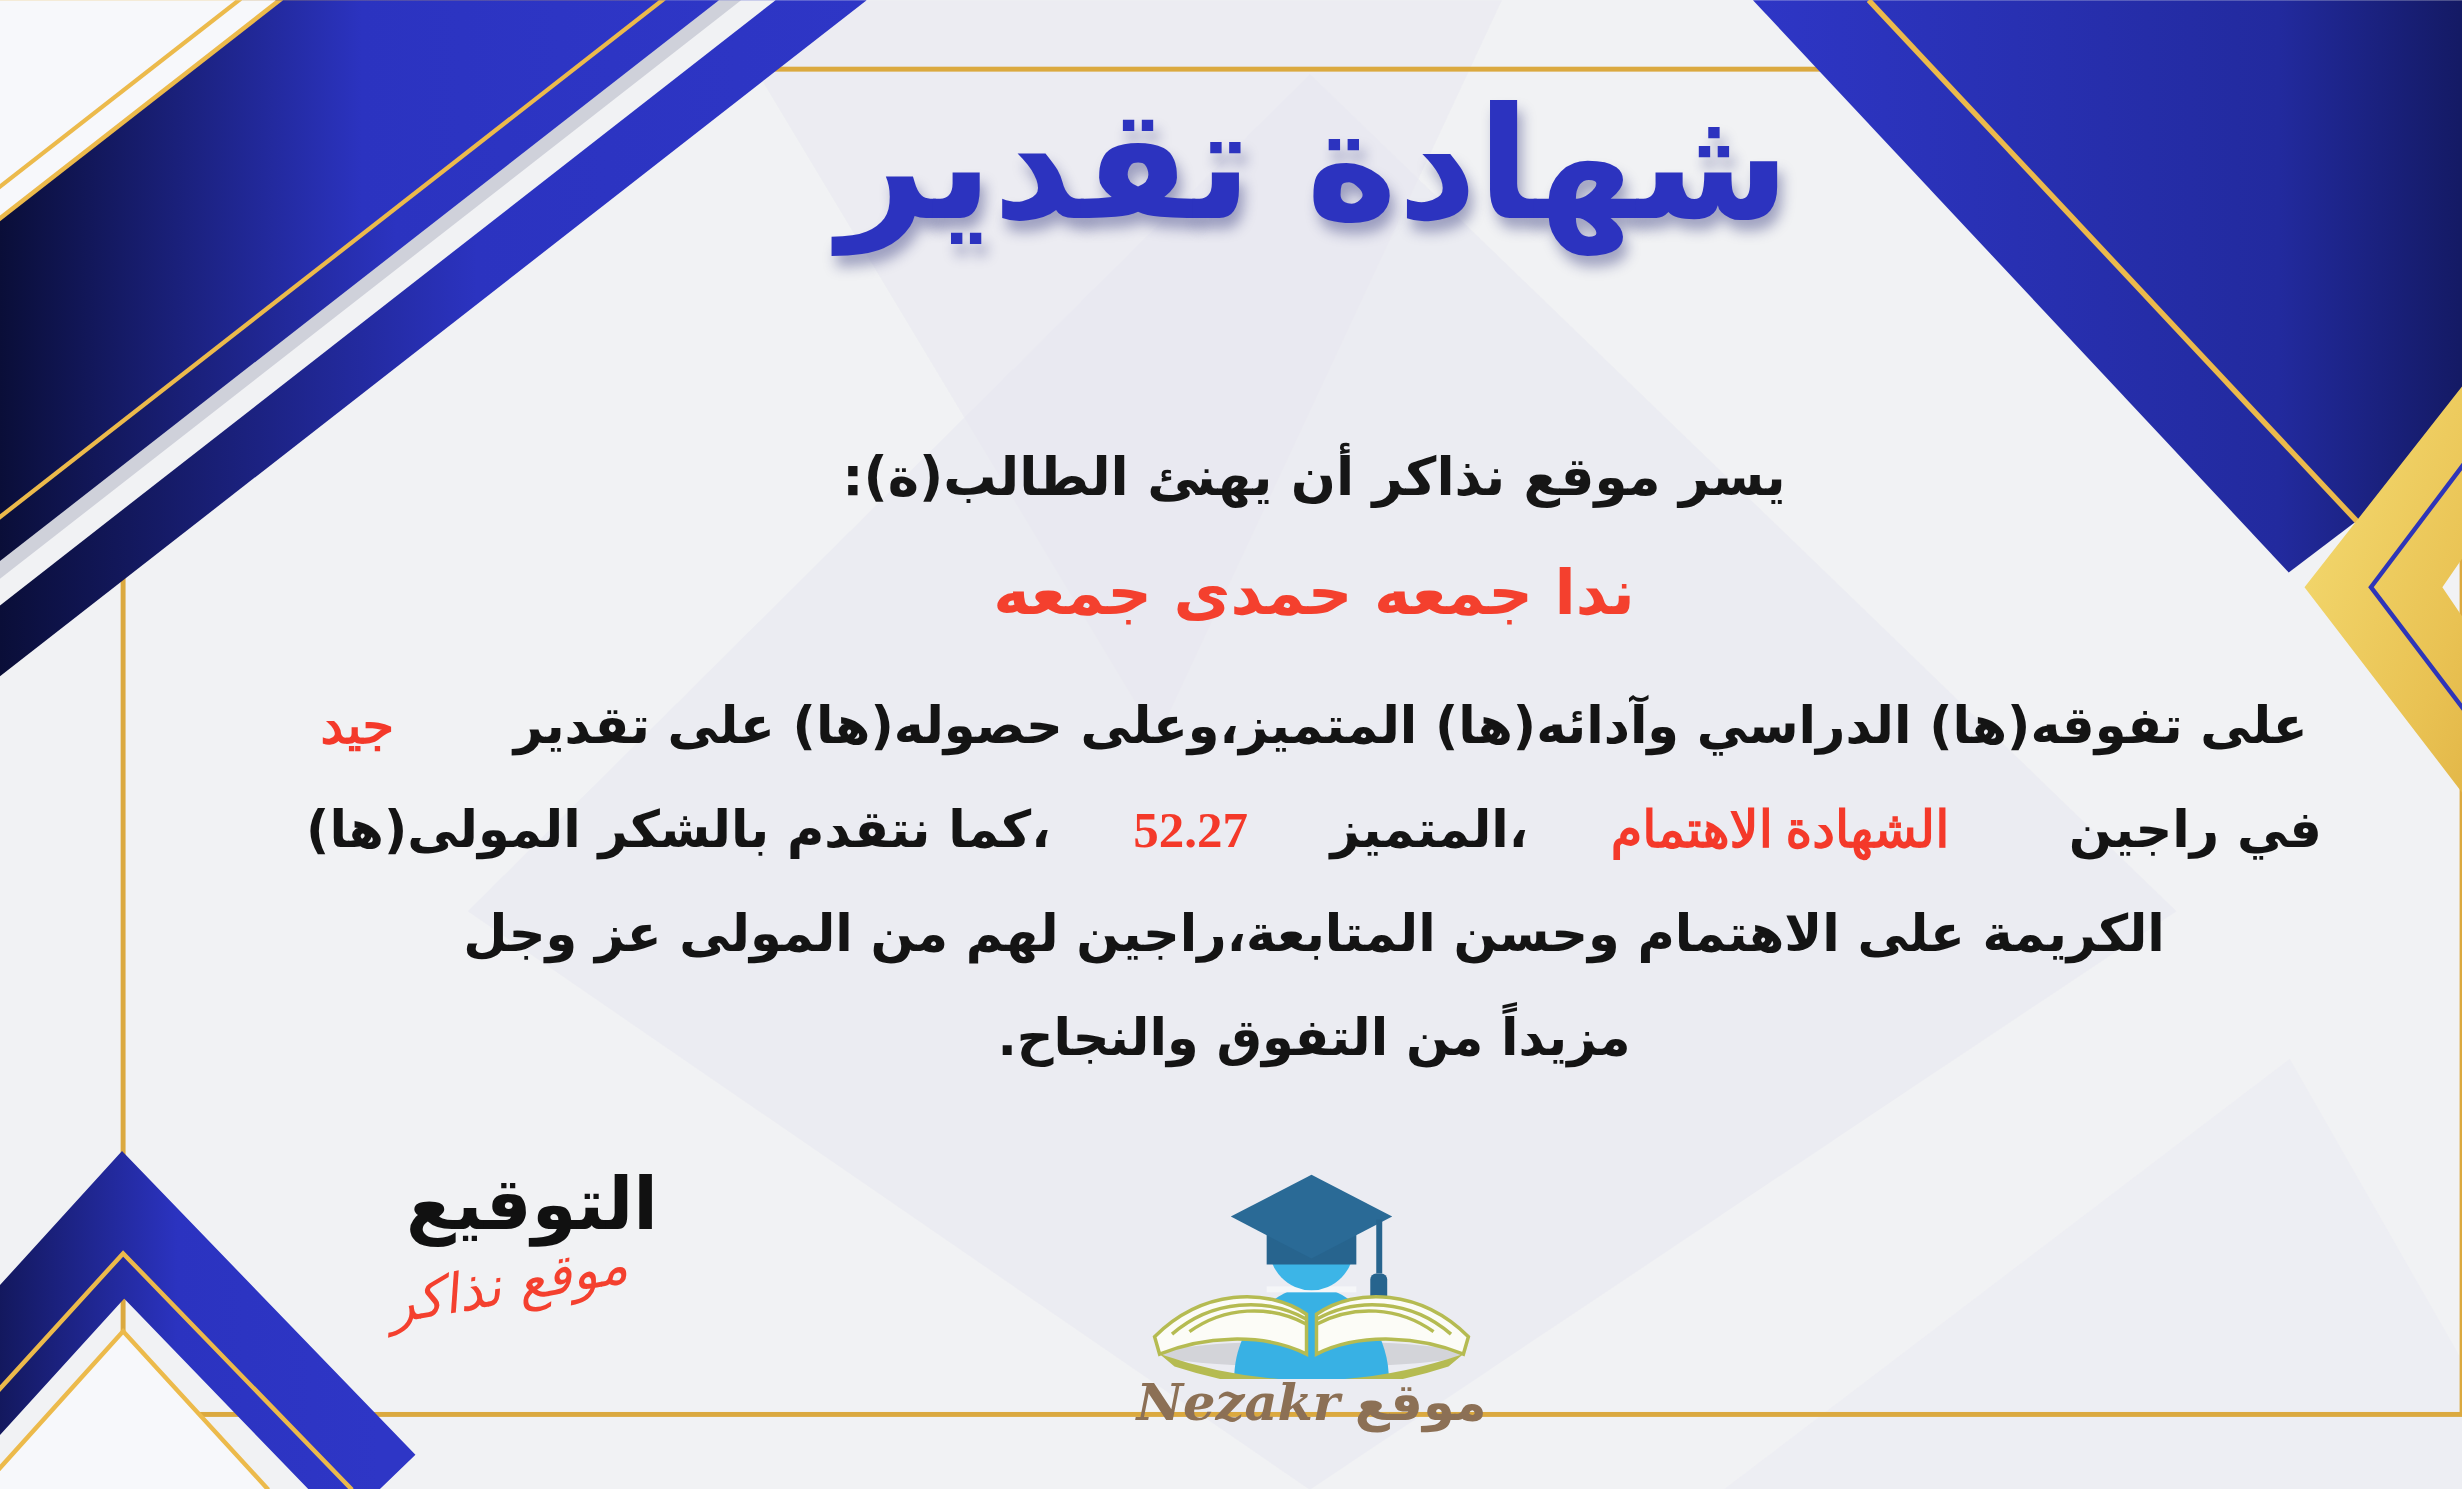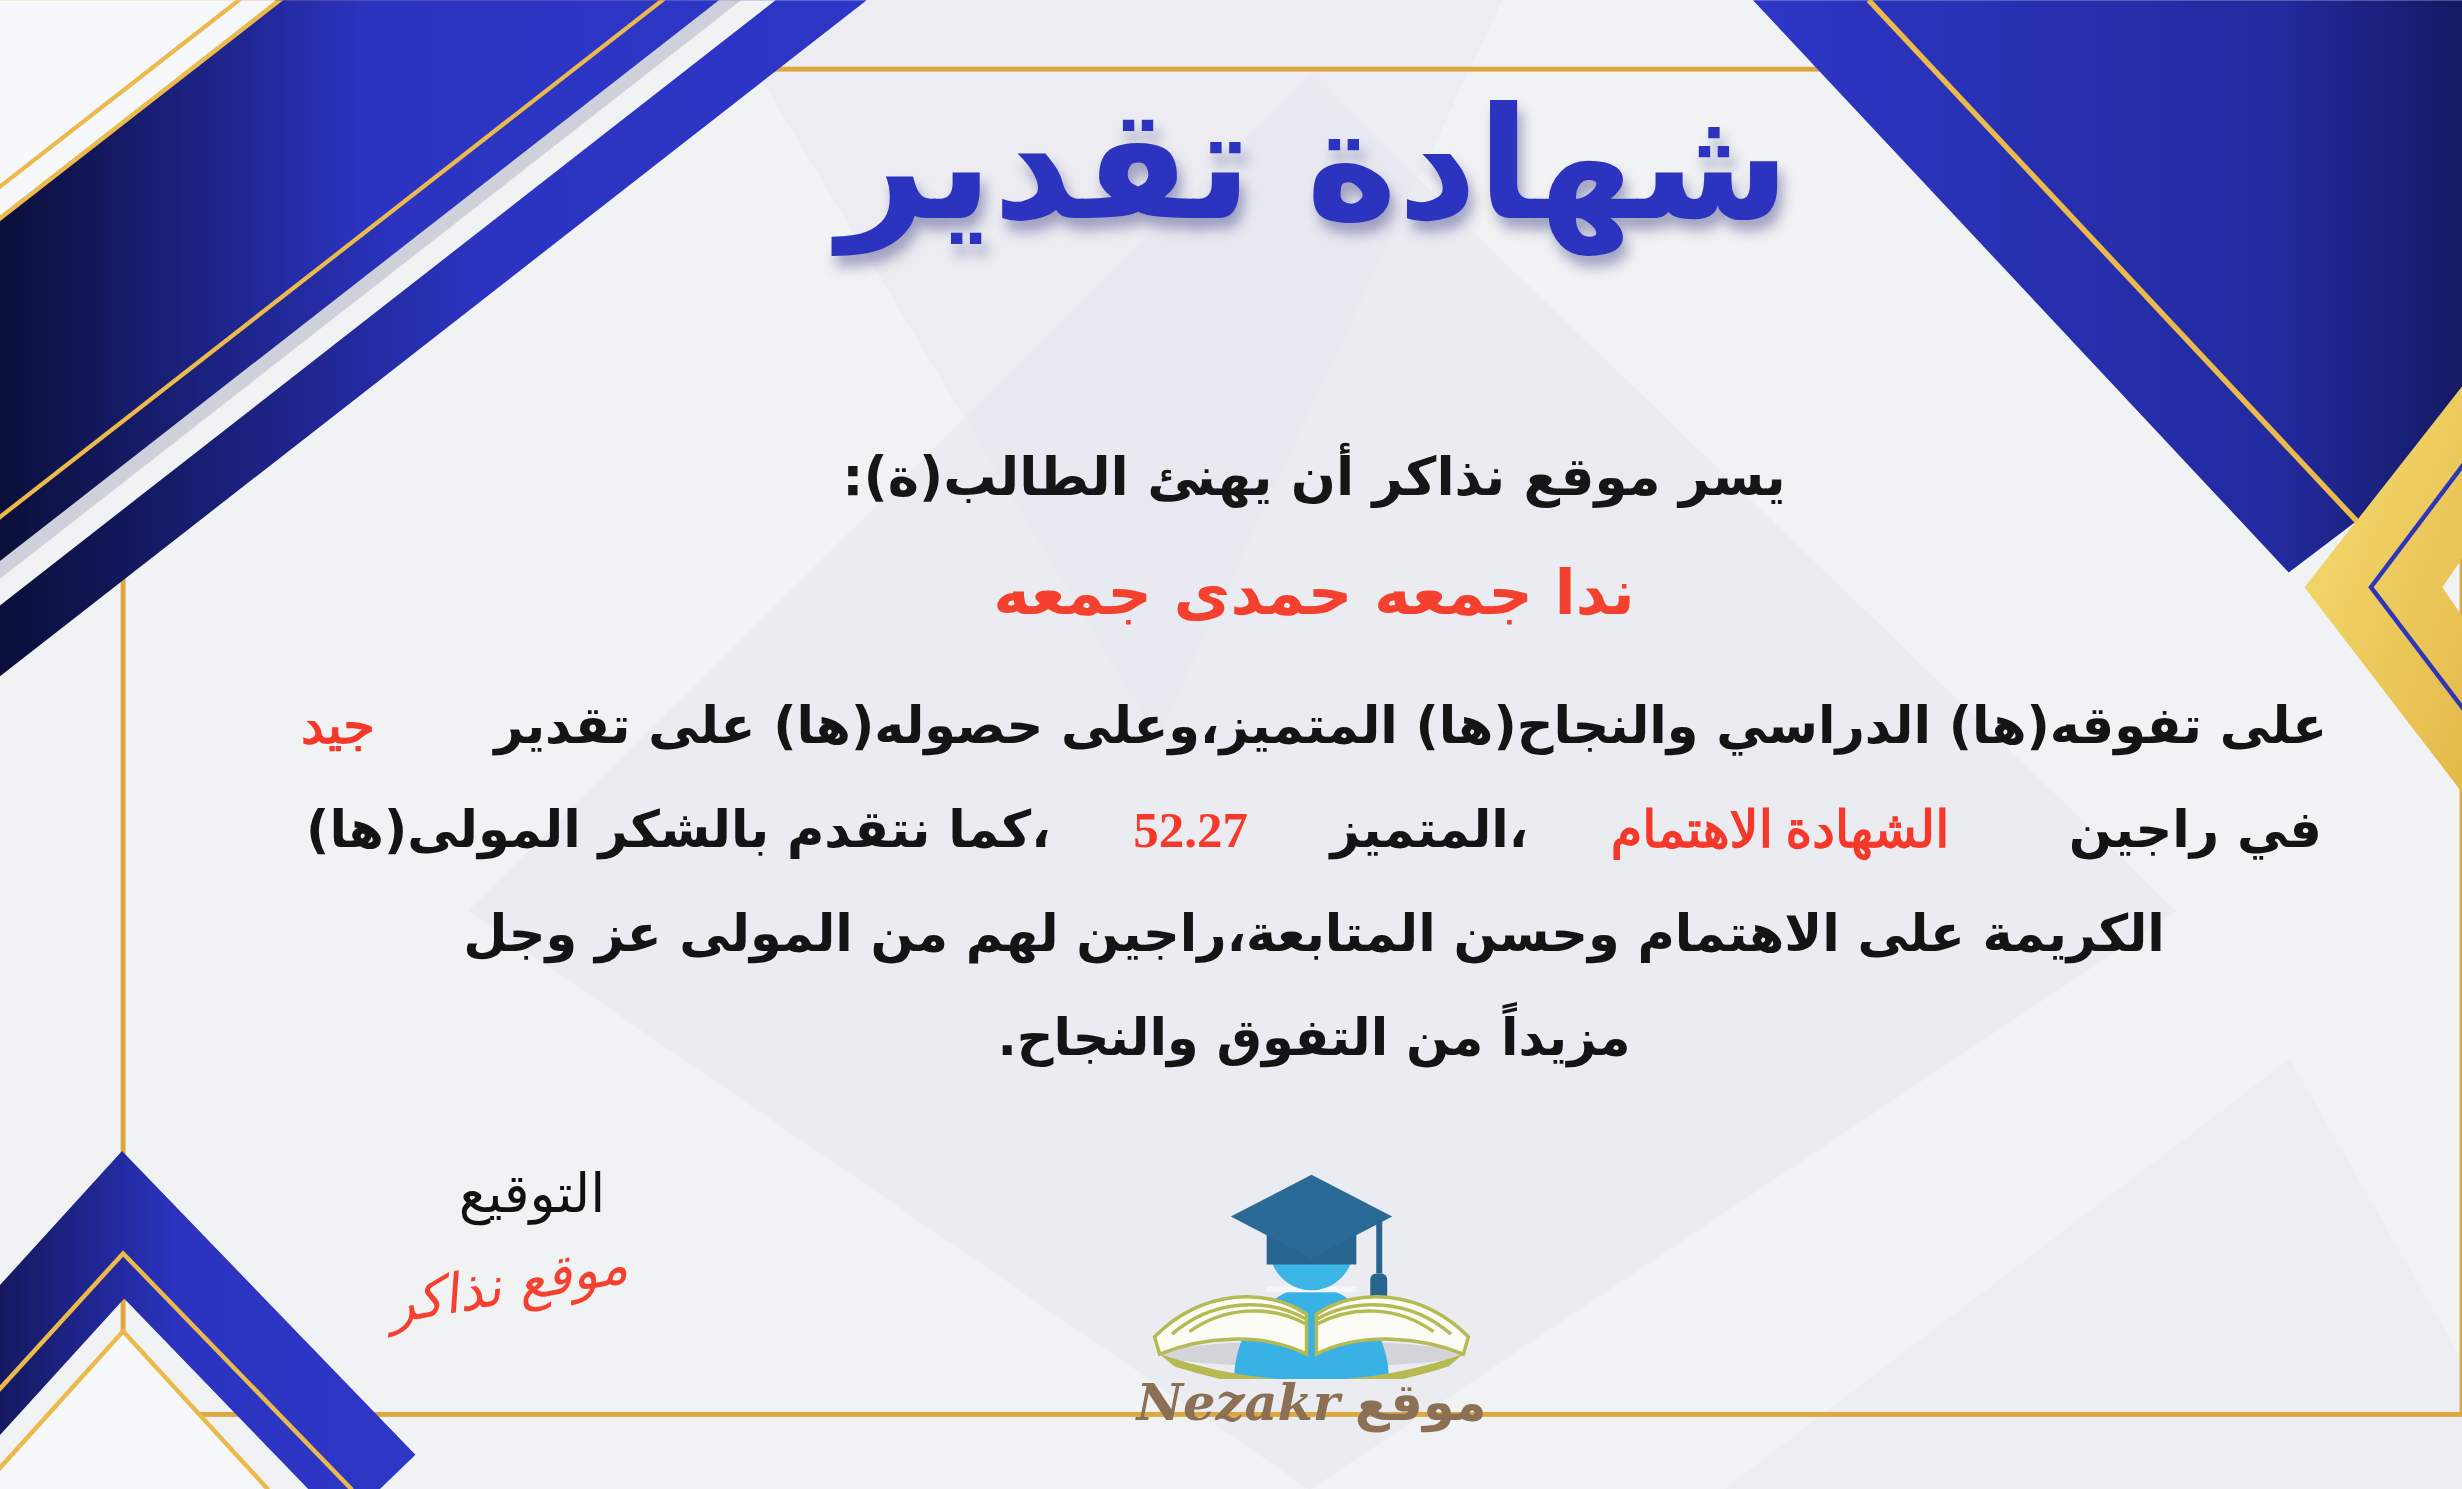--- a/index.html
+++ b/index.html
@@ -30,21 +30,21 @@
     top:674px;font-size:51px;font-weight:bold;color:#141414;
     direction:rtl;line-height:104px;
   }
   .body-text .bline{white-space:nowrap;}
   .red{color:#f4392a;font-family:Liberation Serif, serif;}
   .sp-lg{display:inline-block;width:84px;}
   .sp-sm{display:inline-block;width:47px;}
 
   .sign-label{
     left:340px;top:1162px;width:384px;text-align:center;
-    font-size:54px;font-weight:normal;color:#111;direction:rtl;
+    font-size:72px;font-weight:bold;color:#111;direction:rtl;
   }
   .sign-script{
     left:291px;top:1253px;width:433px;text-align:center;
     font-size:54px;color:#f4402e;direction:rtl;
     font-style:italic;transform:rotate(-10deg);
     white-space:nowrap;
   }
 
   .logo{left:1117px;top:1115px;width:389px;text-align:center;}
   .logo-caption{
@@ -117,21 +117,21 @@
   </svg>
 
   <div class="layer center title">شهادة تقدير</div>
 
   <div class="layer center intro">يسر موقع نذاكر أن يهنئ الطالب(ة):</div>
 
   <div class="layer center student-name">ندا جمعه حمدى جمعه</div>
 
   <div class="layer center body-text">
     <div class="bline">
-      <span>على تفوقه(ها) الدراسي والنجاح(ها) المتميز،وعلى حصوله(ها) على تقدير</span>
+      <span>على تفوقه(ها) الدراسي وآدائه(ها) المتميز،وعلى حصوله(ها) على تقدير</span>
       <span class="sp-lg"></span>
       <span class="red">جيد</span>
     </div>
     <div class="bline">
       <span>في راجين</span>
       <span class="sp-lg"></span>
       <span class="red">الشهادة الاهتمام</span>
       <span class="sp-sm"></span>
       <span>،المتميز</span>
       <span class="sp-sm"></span>

